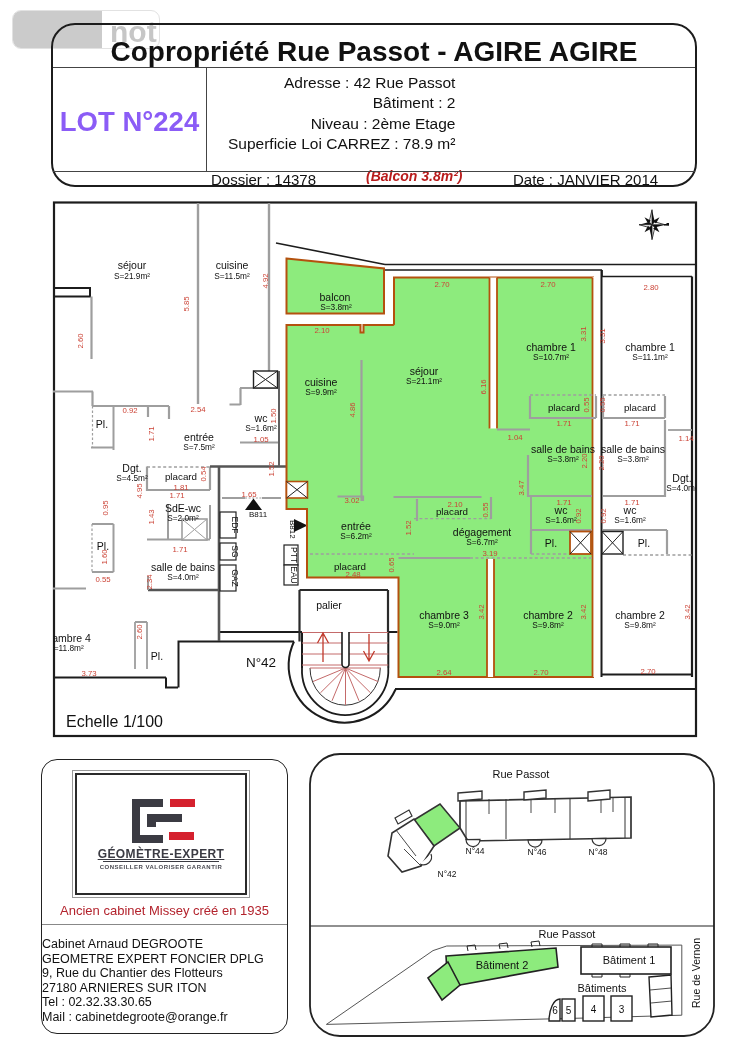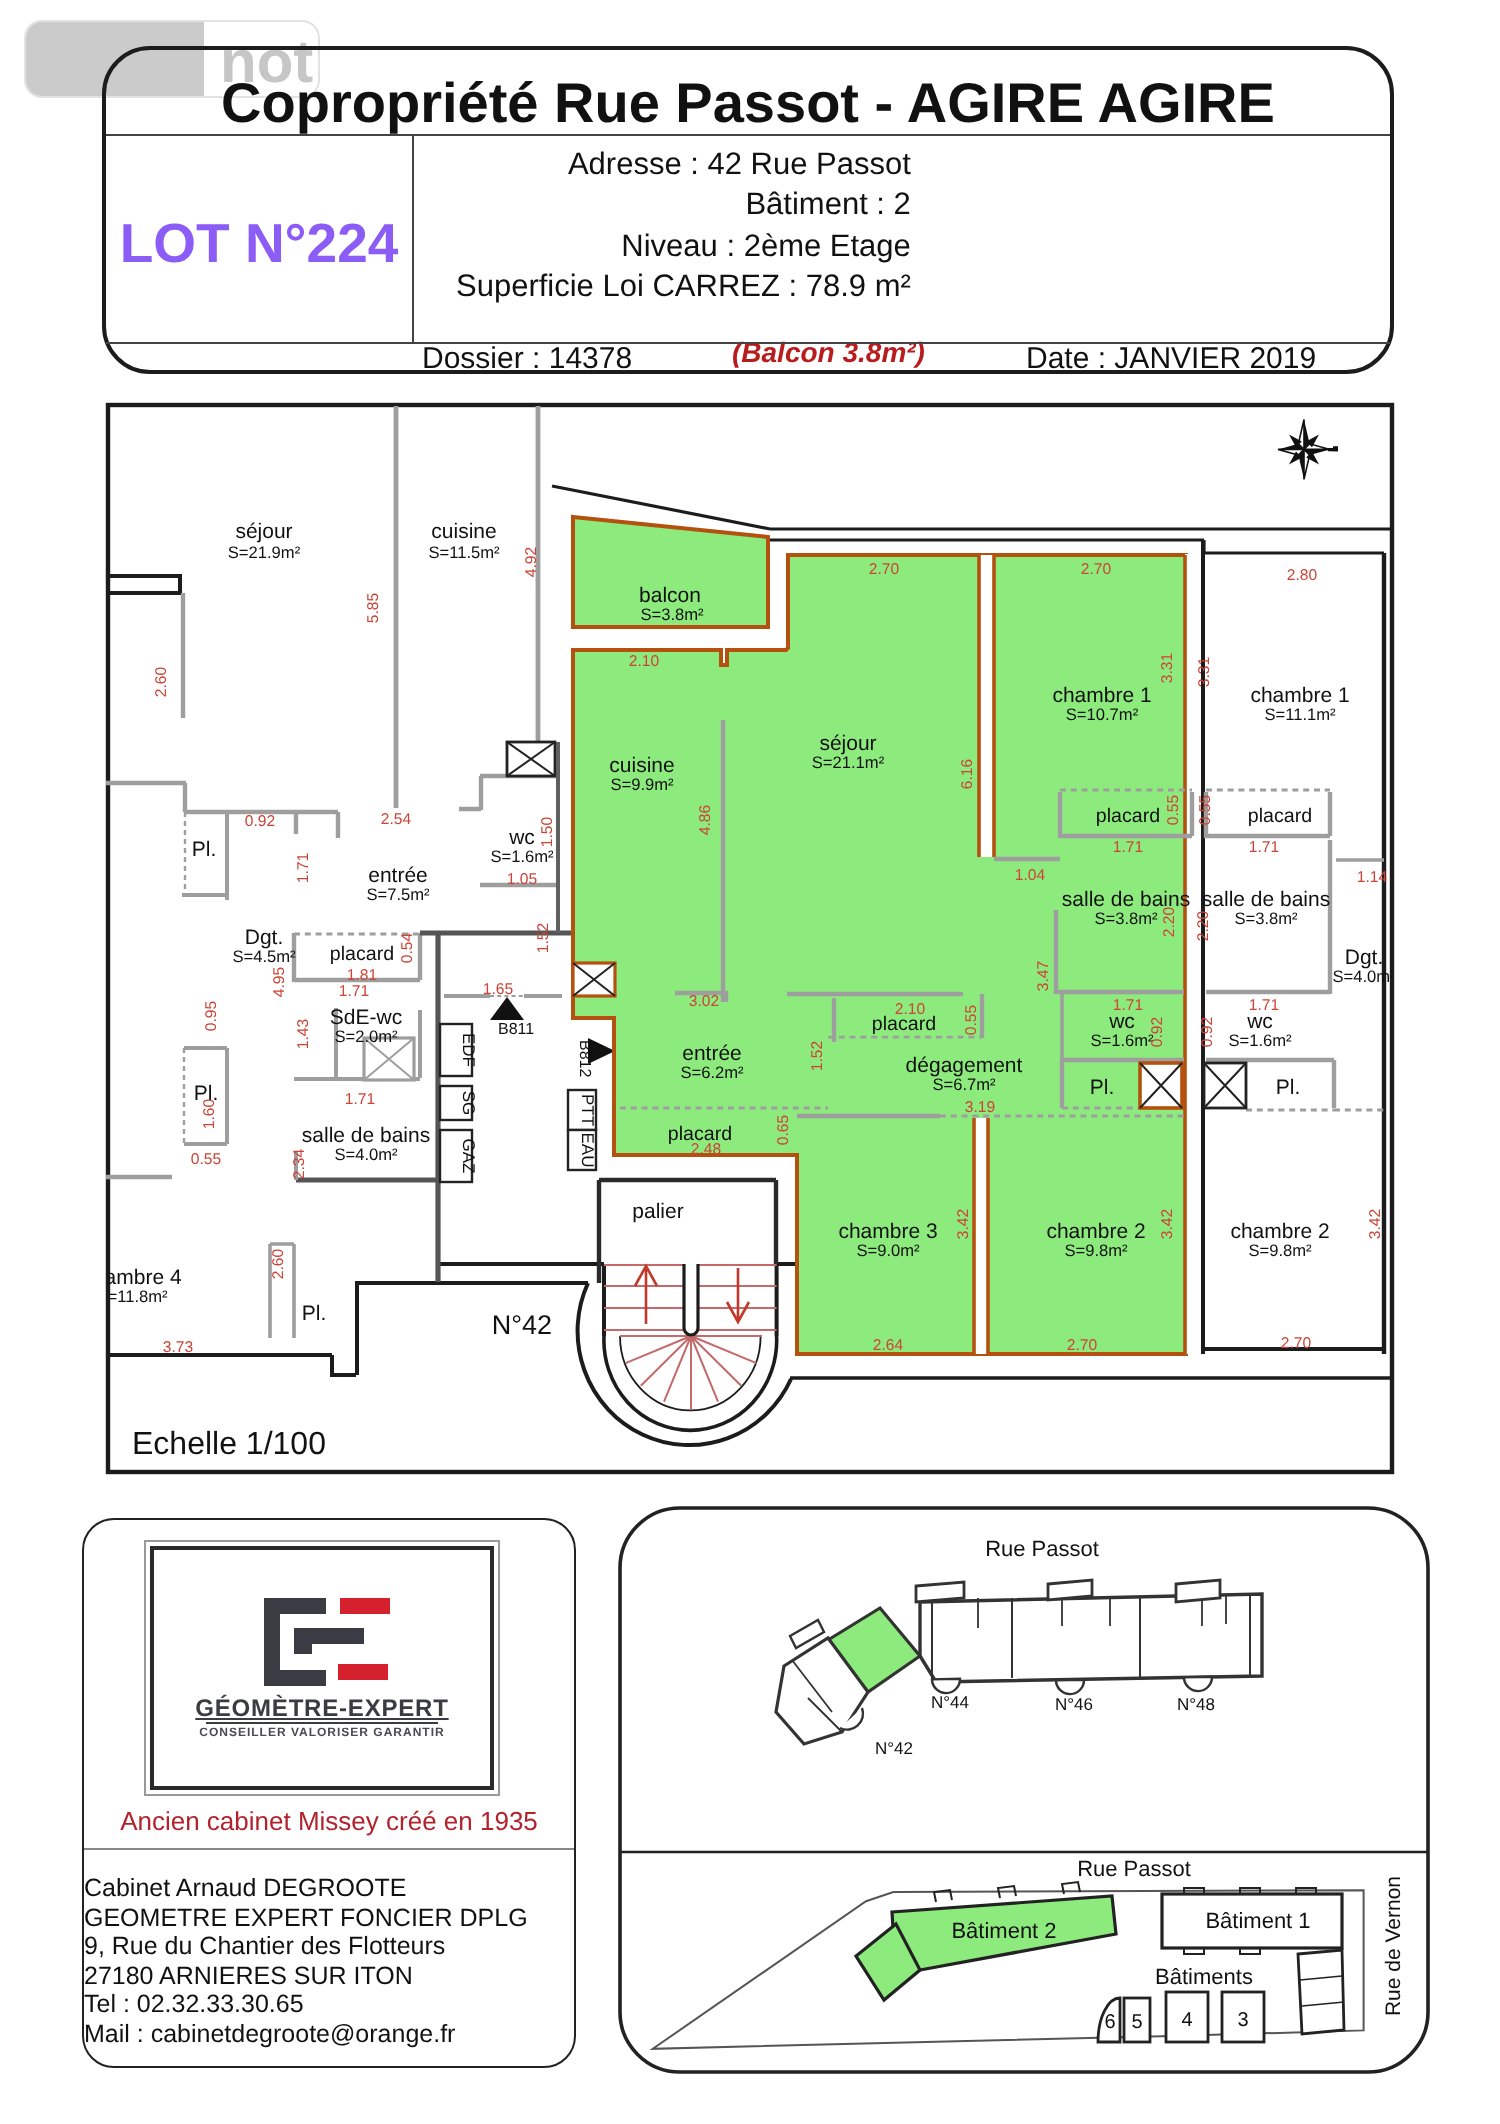--- a/index.html
+++ b/index.html
@@ -25,21 +25,21 @@
   <div class="abs" style="left:175px;top:48px;font-size:15.5px;color:#111;line-height:20.3px;text-align:right;">
     Adresse : 42 Rue Passot<br>Bâtiment : 2<br>Niveau : 2ème Etage<br>Superficie Loi CARREZ : 78.9 m²
   </div>
 
   <div class="abs" style="left:313px;top:127px;font-size:14px;font-style:italic;font-weight:bold;color:#b91c1c;margin-top:16px;">(Balcon 3.8m²)</div>
 
   <div class="abs" style="left:0;top:146px;width:100%;height:0;border-top:1.5px solid #444;"></div>
 
   <div class="abs" style="left:158px;top:146px;font-size:15px;color:#111;">Dossier : 14378</div>
 
-  <div class="abs" style="left:460px;top:146px;font-size:15px;color:#111;">Date : JANVIER 2019</div>
+  <div class="abs" style="left:460px;top:146px;font-size:15px;color:#111;">Date : JANVIER 2014</div>
 </div>
 
 <svg class="abs" style="left:0;top:0" width="750" height="1062" viewBox="0 0 750 1062">
 <defs>
       <clipPath id="frameclip">
         <rect x="54" y="202.5" width="642" height="533.5"></rect>
       </clipPath>
     </defs>
 <g font-family="Liberation Sans, sans-serif">
 

